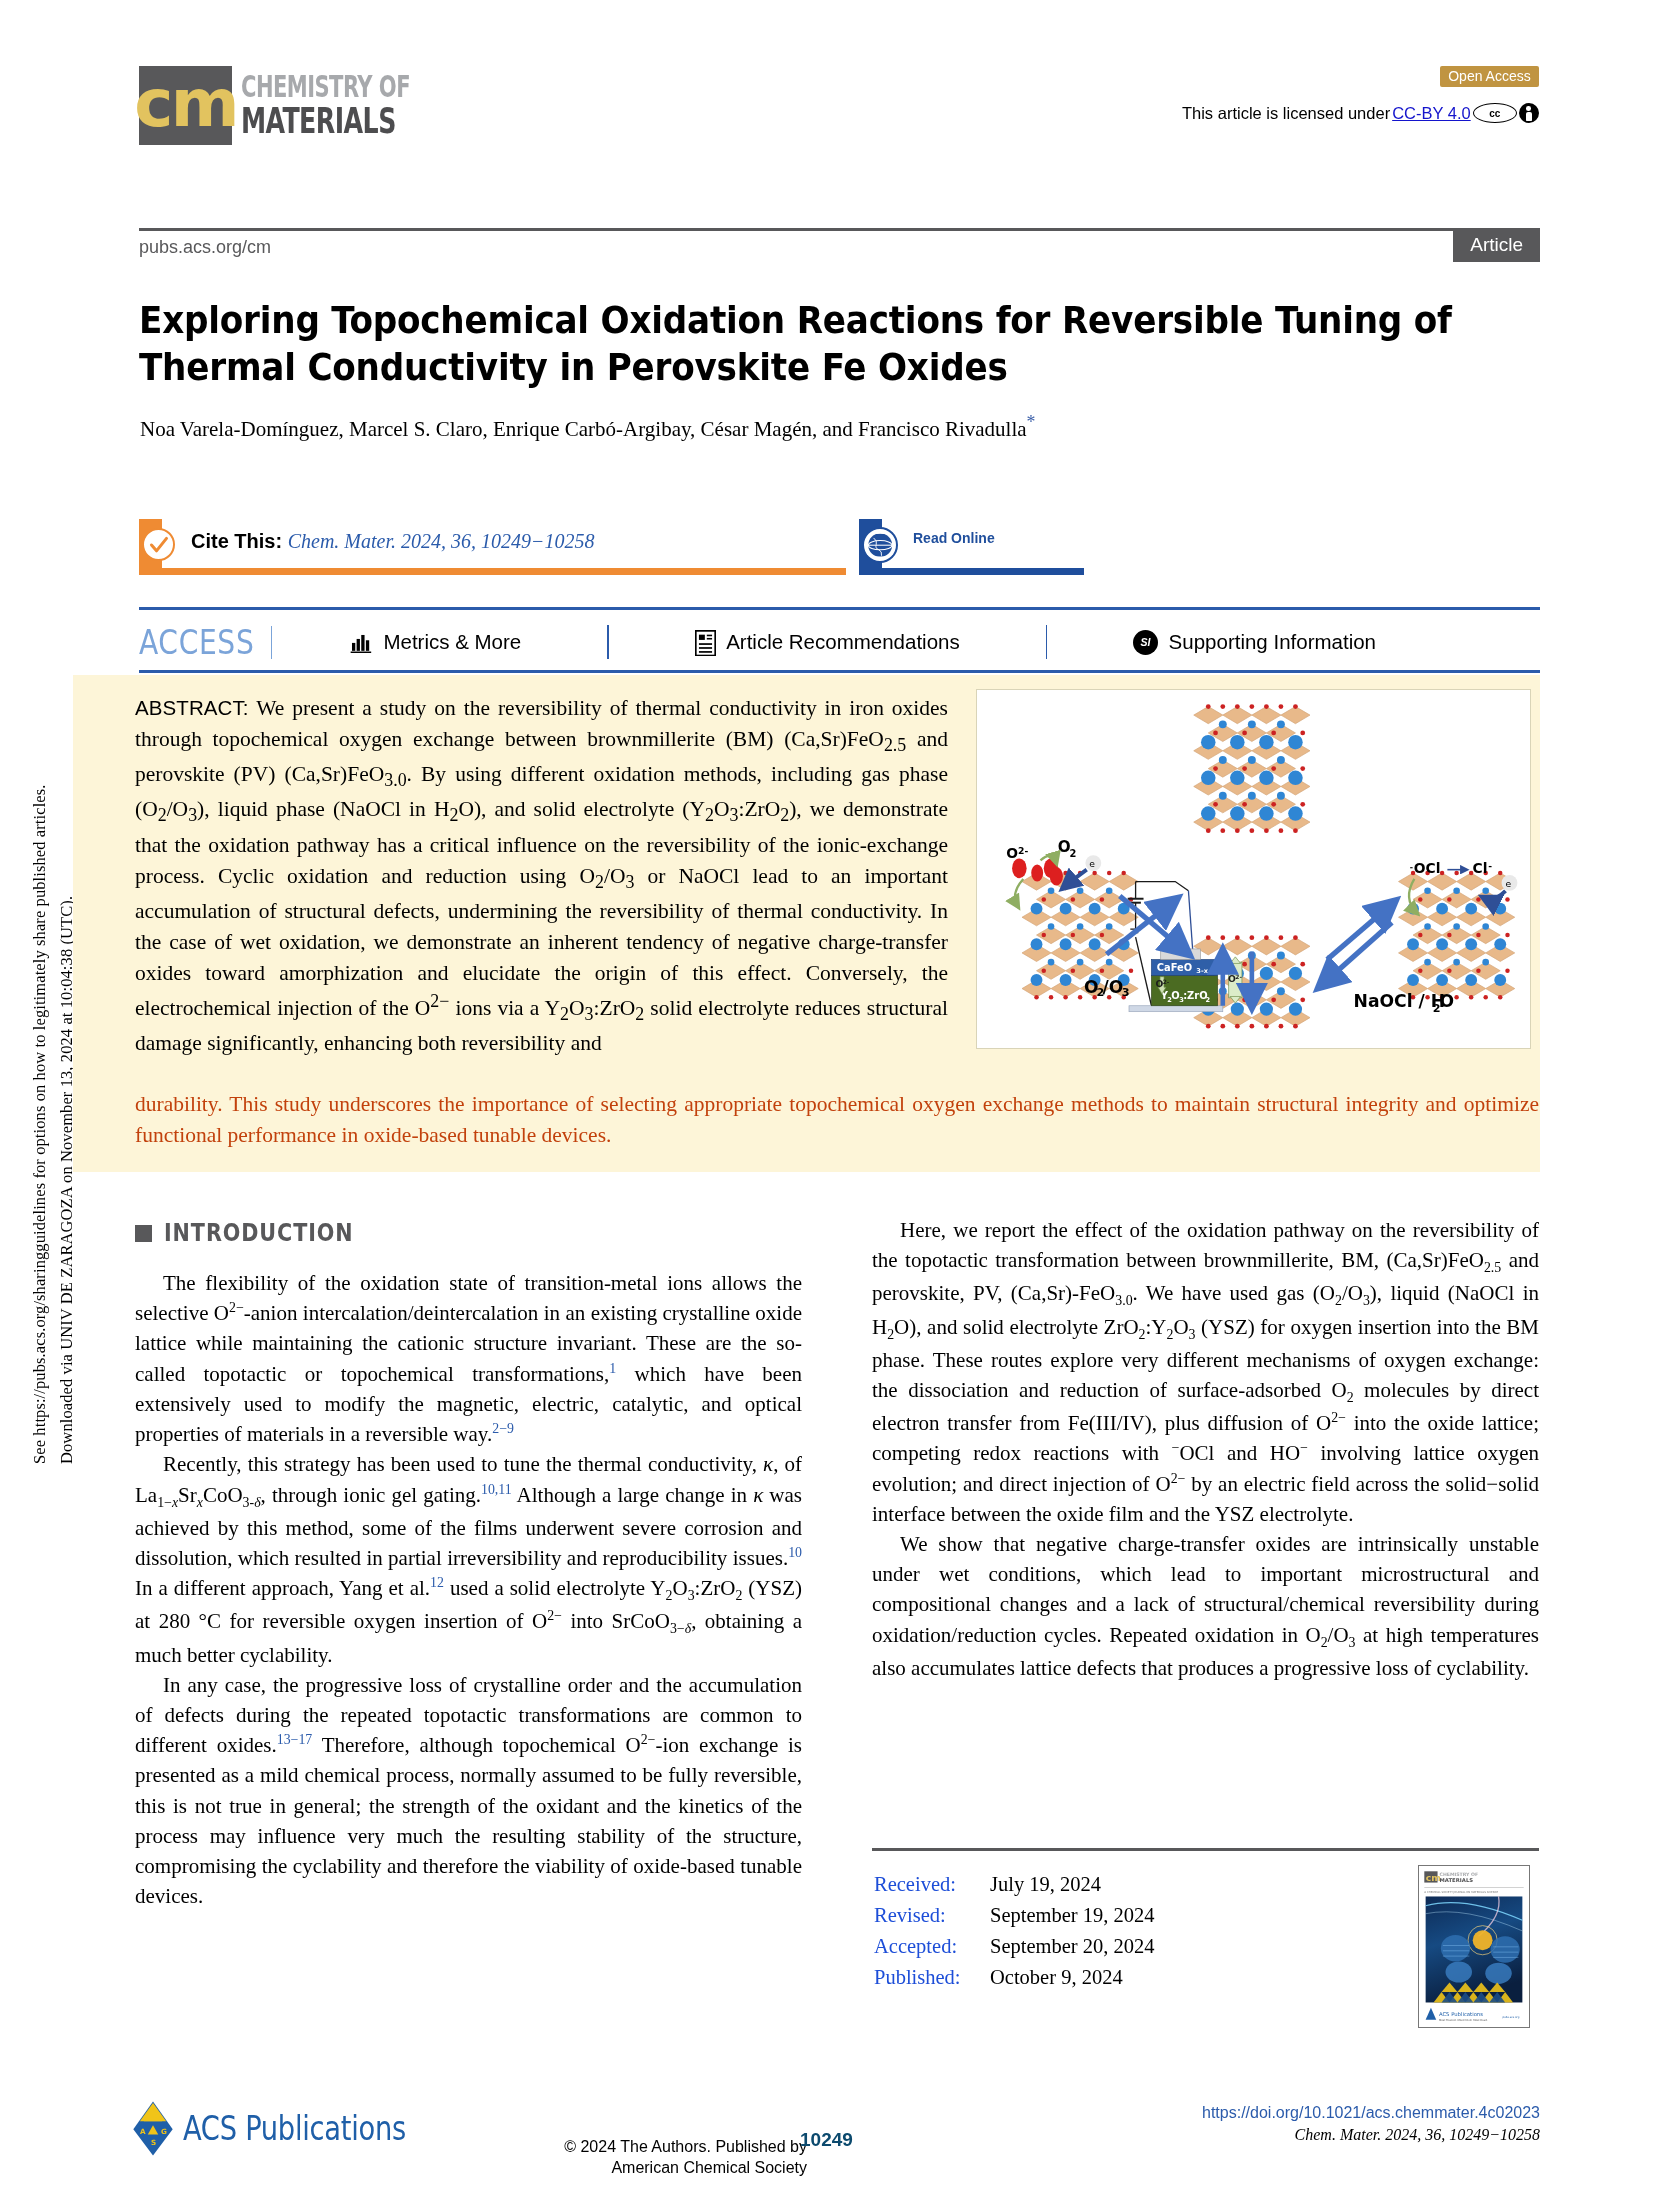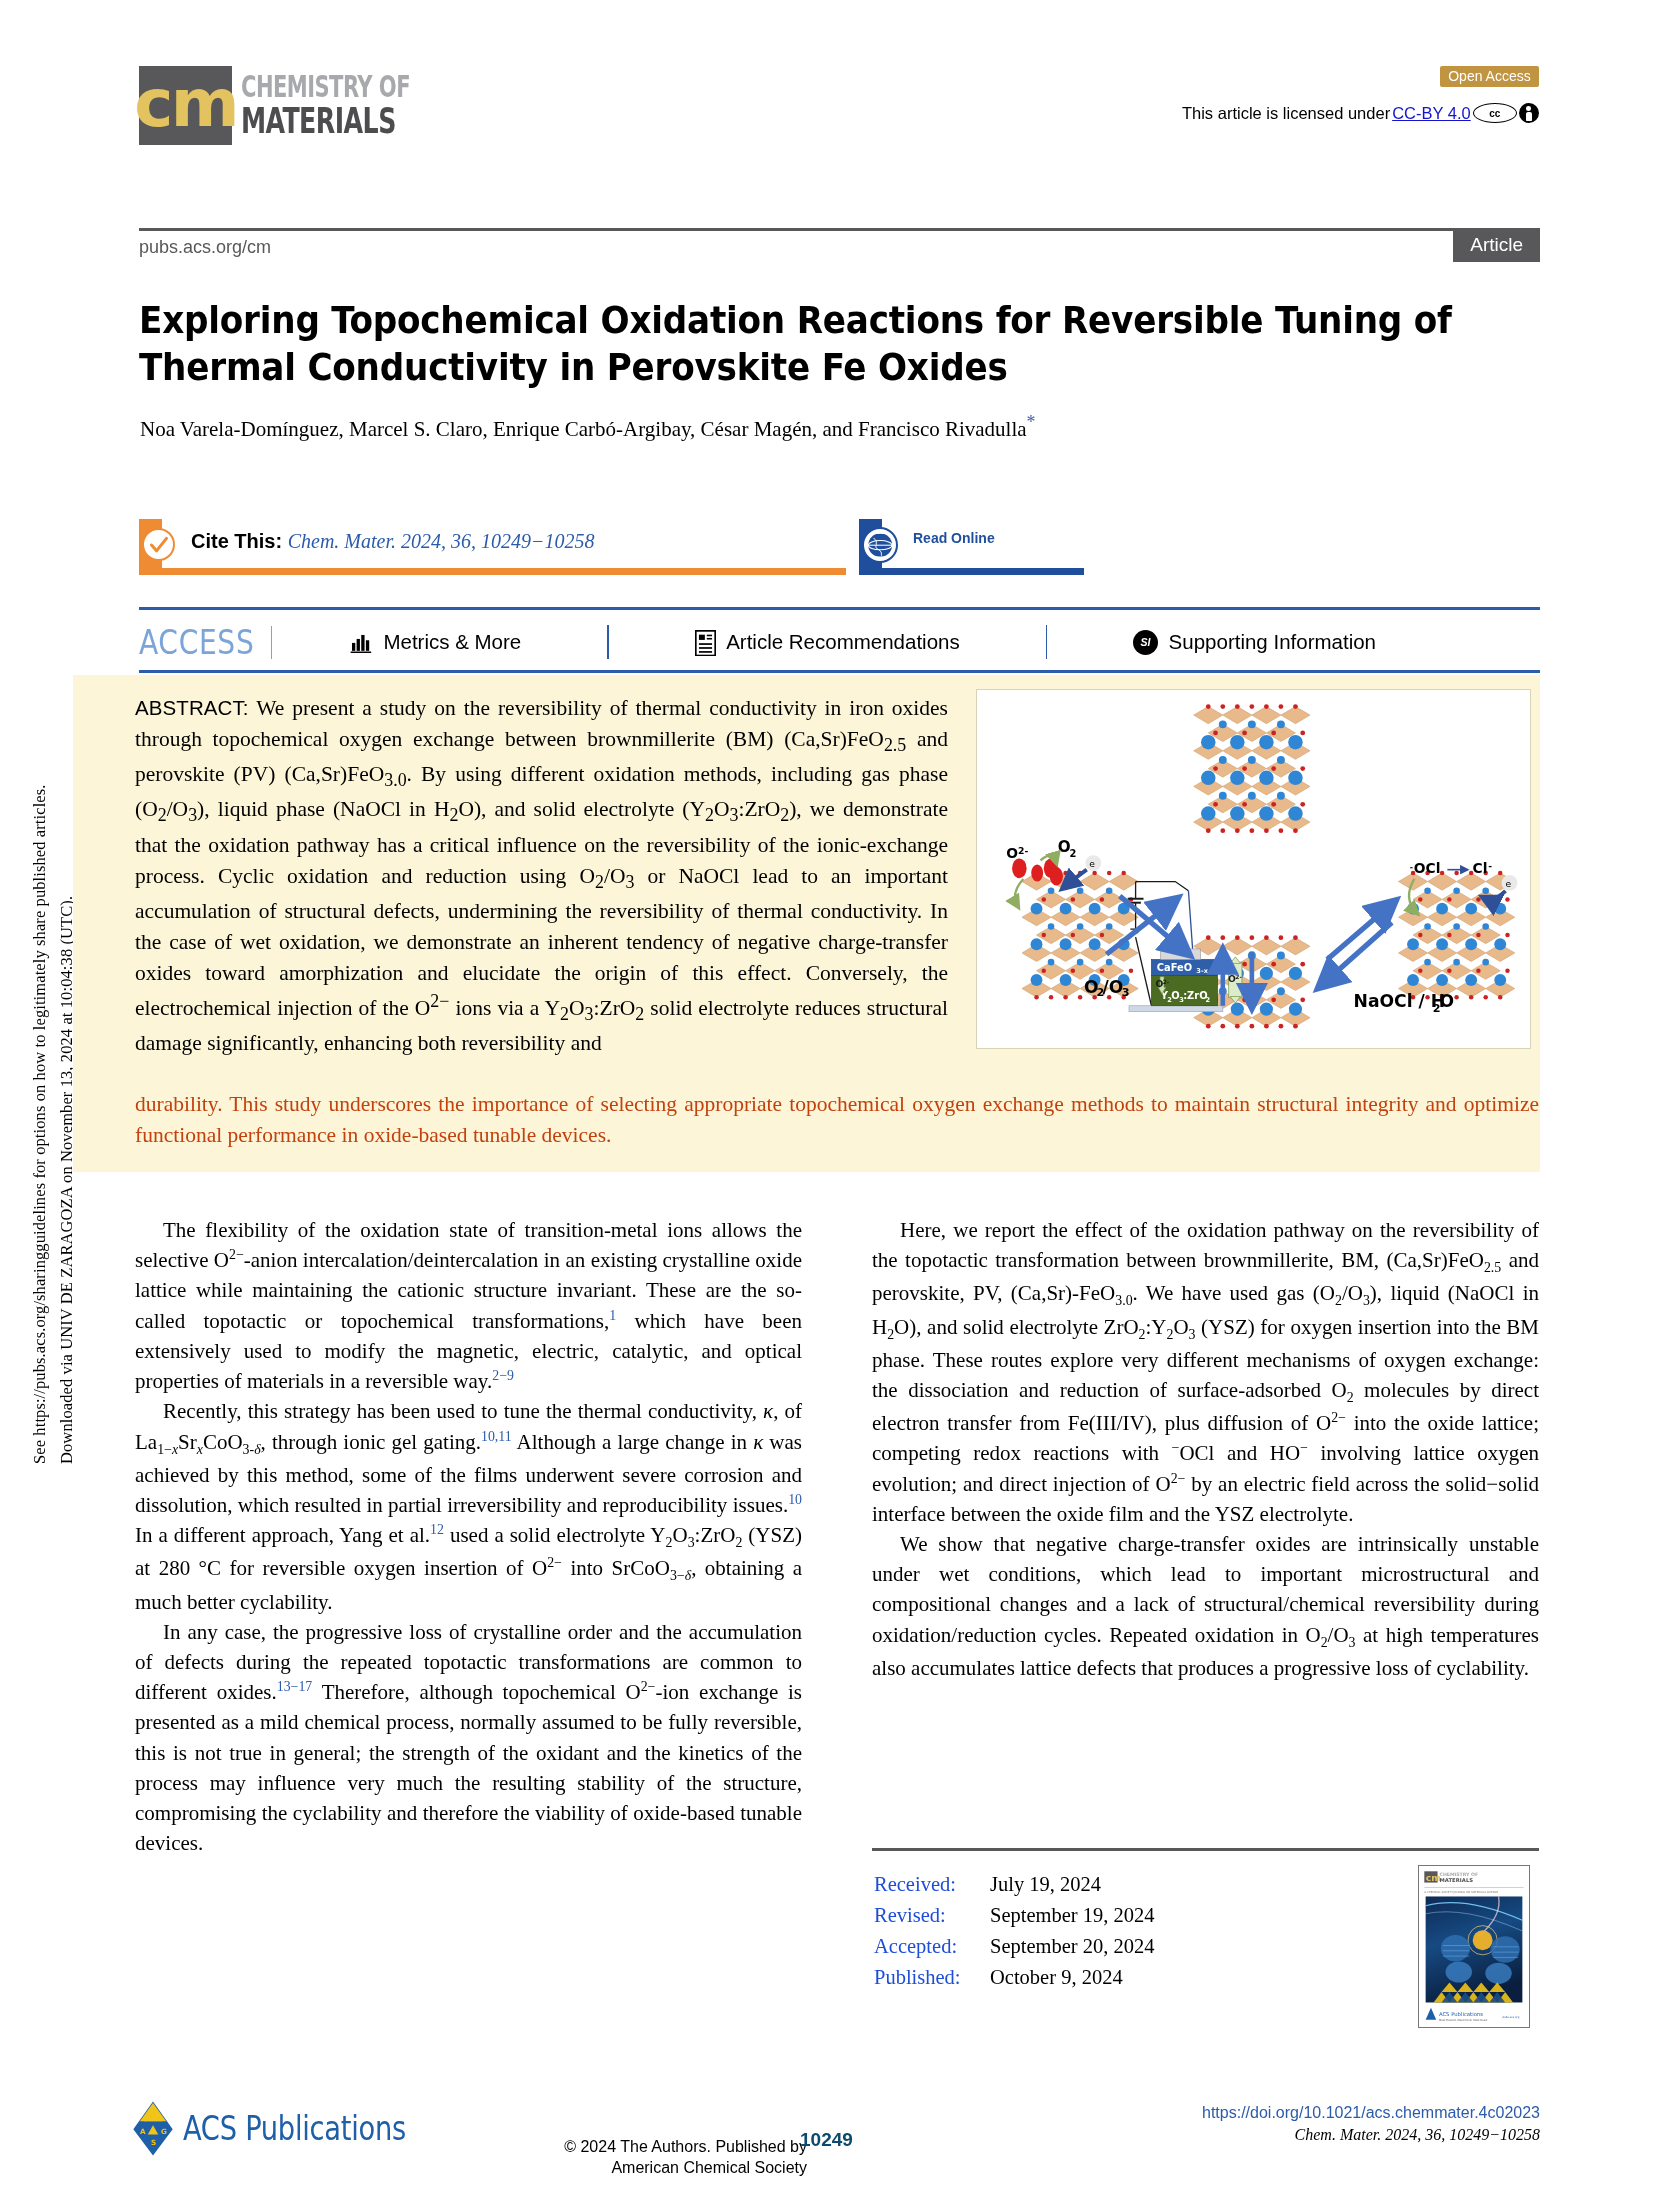--- a/index.html
+++ b/index.html
@@ -969,20 +969,24 @@
 
     <path d="M530 408 L630 322" stroke="#4472c4" stroke-width="8" fill="none" marker-end="url(#ahb)"></path>
     <path d="M628 352 L520 448" stroke="#4472c4" stroke-width="8" fill="none" marker-end="url(#ahb)"></path>
     <text x="570" y="480" font-family="DejaVu Sans, sans-serif" font-size="26" font-weight="700" fill="#000">NaOCl / H</text>
     <text x="690" y="487" font-family="DejaVu Sans, sans-serif" font-size="17" font-weight="700" fill="#000">2</text>
     <text x="700" y="480" font-family="DejaVu Sans, sans-serif" font-size="26" font-weight="700" fill="#000">O</text>
   </svg>
 </div>
 
 <div class="col left">
+  <div class="sec-head">
+    <span class="sec-square"></span>
+    <span class="sec-title">INTRODUCTION</span>
+  </div>
   <p class="first">The flexibility of the oxidation state of transition-metal ions allows the selective O<sup>2−</sup>-anion intercalation/deintercalation in an existing crystalline oxide lattice while maintaining the cationic structure invariant. These are the so-called topotactic or topochemical transformations,<sup class="ref">1</sup> which have been extensively used to modify the magnetic, electric, catalytic, and optical properties of materials in a reversible way.<sup class="ref">2−9</sup></p>
   <p>Recently, this strategy has been used to tune the thermal conductivity, <i>κ</i>, of La<sub>1−<i>x</i></sub>Sr<sub><i>x</i></sub>CoO<sub>3-<i>δ</i></sub>, through ionic gel gating.<sup class="ref">10,11</sup> Although a large change in <i>κ</i> was achieved by this method, some of the films underwent severe corrosion and dissolution, which resulted in partial irreversibility and reproducibility issues.<sup class="ref">10</sup> In a different approach, Yang et al.<sup class="ref">12</sup> used a solid electrolyte Y<sub>2</sub>O<sub>3</sub>:ZrO<sub>2</sub> (YSZ) at 280 °C for reversible oxygen insertion of O<sup>2−</sup> into SrCoO<sub>3−<i>δ</i></sub>, obtaining a much better cyclability.</p>
   <p>In any case, the progressive loss of crystalline order and the accumulation of defects during the repeated topotactic transformations are common to different oxides.<sup class="ref">13−17</sup> Therefore, although topochemical O<sup>2−</sup>-ion exchange is presented as a mild chemical process, normally assumed to be fully reversible, this is not true in general; the strength of the oxidant and the kinetics of the process may influence very much the resulting stability of the structure, compromising the cyclability and therefore the viability of oxide-based tunable devices.</p>
 </div>
 
 <div class="col right">
   <p class="first">Here, we report the effect of the oxidation pathway on the reversibility of the topotactic transformation between brownmillerite, BM, (Ca,Sr)FeO<sub>2.5</sub> and perovskite, PV, (Ca,Sr)-FeO<sub>3.0</sub>. We have used gas (O<sub>2</sub>/O<sub>3</sub>), liquid (NaOCl in H<sub>2</sub>O), and solid electrolyte ZrO<sub>2</sub>:Y<sub>2</sub>O<sub>3</sub> (YSZ) for oxygen insertion into the BM phase. These routes explore very different mechanisms of oxygen exchange: the dissociation and reduction of surface-adsorbed O<sub>2</sub> molecules by direct electron transfer from Fe(III/IV), plus diffusion of O<sup>2−</sup> into the oxide lattice; competing redox reactions with <sup>−</sup>OCl and HO<sup>−</sup> involving lattice oxygen evolution; and direct injection of O<sup>2−</sup> by an electric field across the solid−solid interface between the oxide film and the YSZ electrolyte.</p>
   <p>We show that negative charge-transfer oxides are intrinsically unstable under wet conditions, which lead to important microstructural and compositional changes and a lack of structural/chemical reversibility during oxidation/reduction cycles. Repeated oxidation in O<sub>2</sub>/O<sub>3</sub> at high temperatures also accumulates lattice defects that produces a progressive loss of cyclability.</p>
 </div>
 

